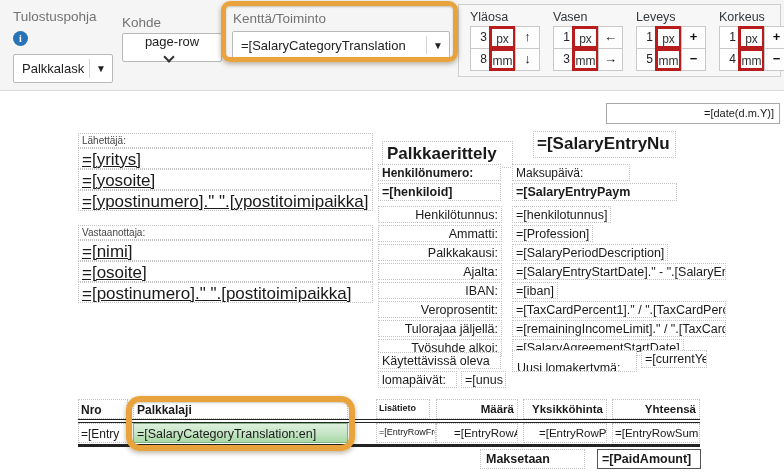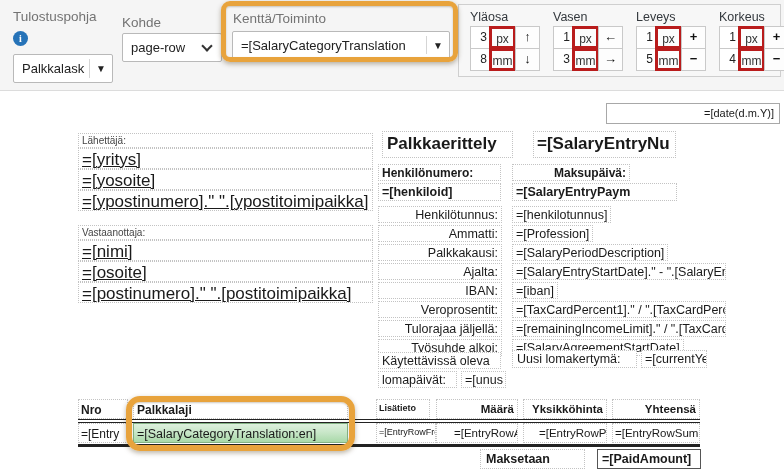--- a/index.html
+++ b/index.html
@@ -41,37 +41,37 @@
   .abs { position:absolute; }
 
   .date-box { left:606px; top:11px; width:174px; height:21px; border:1px solid #a8a8a8;
               font-size:11px; text-align:right; padding:3px 5px 0 0; }
 
   .addr { position:absolute; width:295px; }
   .addr .fbox { width:100%; }
   .addr-label { height:15px; font-size:10px; color:#444; padding:1px 3px; }
   .addr-line { height:21px; font-size:17px; padding:1px 3px;text-decoration:underline; }
 
-  .doc-title { left:382px; top:39px; width:131px; height:27px; font-size:17px; font-weight:bold; padding:2px 4px; }
+  .doc-title { left:382px; top:49px; width:131px; height:27px; font-size:17px; font-weight:bold; padding:2px 4px; }
   .doc-title-val { left:533px; top:39px; width:143px; height:27px; font-size:17px; font-weight:bold; padding:2px 3px; }
 
   .pair-lbl-l { left:378px; top:72px; width:123px; height:17px; font-size:12px; font-weight:bold; padding:1px 3px; }
-  .pair-lbl-r { left:512px; top:72px; width:118px; height:17px; font-size:12px; font-weight:bold; padding:1px 3px;text-align:right; }
+  .pair-lbl-r { left:512px; top:72px; width:118px; height:17px; font-size:12px; font-weight:normal; padding:1px 3px; }
   .pair-val-l { left:378px; top:91px; width:123px; height:18px; font-size:12.5px; font-weight:bold; padding:1px 3px; }
   .pair-val-r { left:512px; top:91px; width:165px; height:18px; font-size:12.5px; font-weight:bold; padding:1px 3px; }
 
   .info-rows { position:absolute; left:378px; top:114px; width:350px; }
   .info-row { display:flex; gap:10px; margin-bottom:2px;text-align:right; }
   .info-lbl { width:124px; height:17px; font-size:12.5px; padding:1px 3px; flex:none; }
   .info-val { max-width:214px; height:17px; font-size:12.5px; padding:1px 3px; }
 
   .vac-a1 { left:378px; top:260px; width:123px; height:17px; font-size:12.5px; padding:1px 3px; }
   .vac-b1 { left:378px; top:279px; width:79px; height:17px; font-size:12.5px; padding:1px 3px; }
   .vac-b2 { left:461px; top:279px; width:45px; height:17px; font-size:12.5px; padding:1px 3px; }
-  .vac-r1 { left:512px; top:258px; width:125px; height:18px; font-size:12.5px; padding:1px 4px; }
+  .vac-r1 { left:512px; top:258px; width:125px; height:18px; font-size:12.5px; padding:10px 4px; }
   .vac-r2 { left:641px; top:258px; width:66px; height:18px; font-size:12.5px; padding:1px 3px; }
 
   .tbl-hline-dbl { left:78px; top:327px; width:622px; height:4px; border-top:1px solid #222; border-bottom:1px solid #222; }
   .tbl-hline-thick { left:78px; top:352px; width:622px; height:3px; background:#222; }
   .cell { position:absolute; }
   .foot-lbl { left:480px; top:357px; width:105px; height:20px; font-size:12.5px; font-weight:bold; padding:2px 5px; }
   .foot-val { left:597px; top:357px; width:104px; height:20px; font-size:12.5px; font-weight:bold;
               padding:2px 4px; border:1px solid #555; background:#fff; white-space:nowrap; overflow:hidden; }
 
   .green-cell { background:linear-gradient(180deg,#ddf0dd 0%,#c9e7c9 45%,#a9d9a9 100%);
@@ -92,21 +92,21 @@
   <div class="toolbar">
     <div class="tb-label" style="left:13px; top:9px;">Tulostuspohja</div>
     <div class="info-icon">i</div>
     <div class="dropdown" style="left:13px; top:54px; width:100px; height:29px;">
       <span class="dd-text">Palkkalask</span>
       <span class="dd-sep"></span>
       <span class="dd-caret">▼</span>
     </div>
 
     <div class="tb-label" style="left:122px; top:15px;">Kohde</div>
-    <div class="dropdown" style="left:122px; top:33px; width:100px; height:29px;">
+    <div class="dropdown" style="left:122px; top:33px; width:100px; height:29px;flex-direction:column;">
       <span class="dd-text">page-row</span>
       <span class="chevron"></span>
     </div>
 
     <div class="tb-label" style="left:233px; top:11px;">Kenttä/Toiminto</div>
     <div class="dropdown" style="left:232px; top:31px; width:218px; height:28px;">
       <span class="dd-text">=[SalaryCategoryTranslation</span>
       <span class="dd-sep"></span>
       <span class="dd-caret">▼</span>
     </div>

